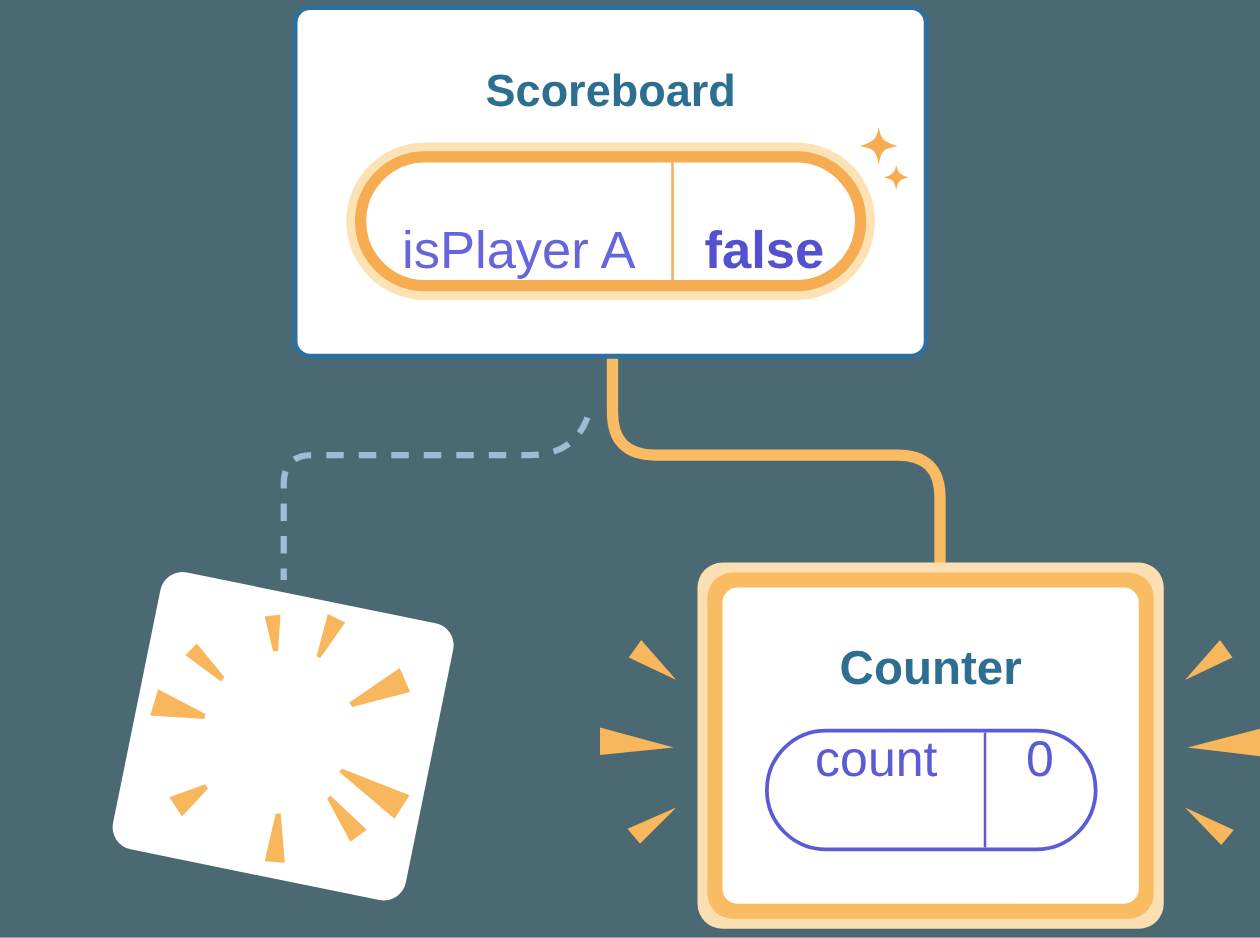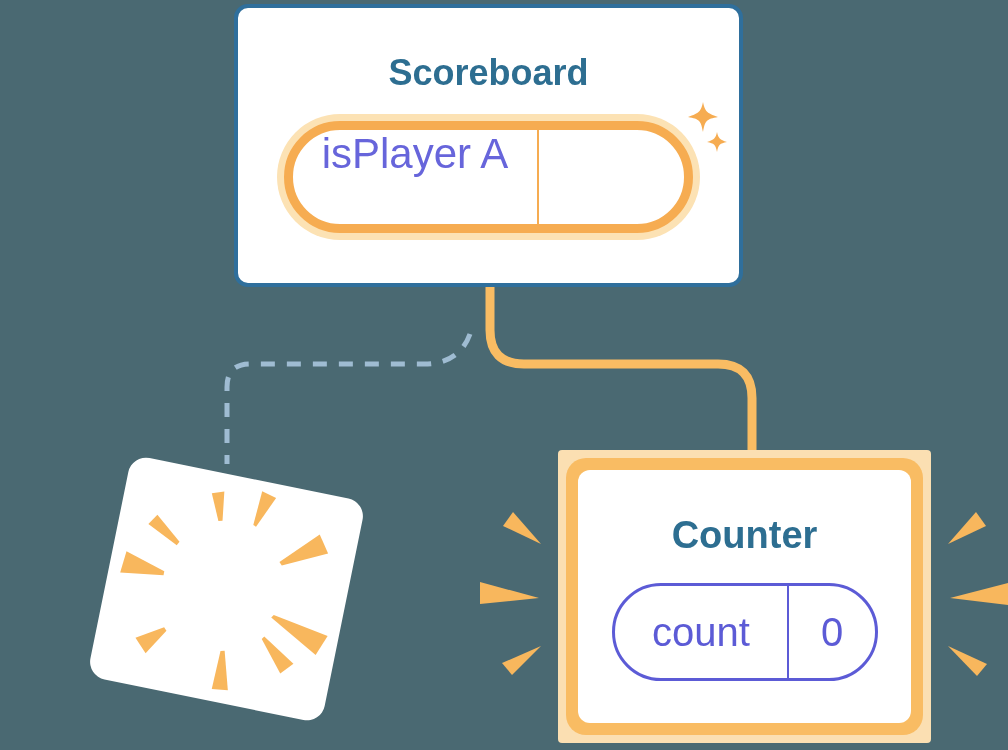--- a/index.html
+++ b/index.html
@@ -22,50 +22,50 @@
   .sb-title{
     position:absolute;top:44px;left:0;width:100%;
     text-align:center;font-size:36px;font-weight:600;color:#2D6E91;
   }
   .sb-pill{
     position:absolute;left:46px;top:113px;width:409px;height:112px;
     background:#ffffff;border:9px solid #F6AC51;border-radius:60px;
     box-shadow:0 0 0 7px #FCE2B4;
     box-sizing:border-box;display:flex;align-items:stretch;
   }
-  .sb-pill .cell{display:flex;align-items:flex-start;justify-content:center;}
+  .sb-pill .cell{display:flex;align-items:flex-end;justify-content:center;}
   .sb-pill .cell.label{width:244px;border-right:2px solid #F6AC51;}
   .sb-pill .cell.value{flex:1;}
   .state-label-text{font-size:42px;color:#6765DB;}
   .state-value-text{font-size:42px;font-weight:700;color:#5451D0;}
   .sparkles{position:absolute;left:683px;top:95px;z-index:3;}
 
   
   .cnt-card{
     position:absolute;left:558px;top:450px;width:373px;height:293px;
-    background:#FBDFB2;border-radius:4px;box-sizing:border-box;
+    background:#FBDFB2;border-radius:20px;box-sizing:border-box;
     padding:8px;z-index:2;
   }
   .cnt-mid{
     width:100%;height:100%;background:#F9BC63;border-radius:20px;
     box-sizing:border-box;padding:12px;
   }
   .cnt-inner{
     position:relative;width:100%;height:100%;background:#ffffff;border-radius:12px;
   }
   .cnt-title{
     position:absolute;top:44px;left:0;width:100%;
     text-align:center;font-size:38px;font-weight:600;color:#2D6E91;
   }
   .cnt-pill{
     position:absolute;left:34px;top:113px;width:266px;height:98px;
     background:#ffffff;border:3px solid #5C5BD6;border-radius:50px;
     box-sizing:border-box;display:flex;align-items:stretch;
   }
-  .cnt-pill .cell{display:flex;align-items:center;justify-content:center;}
+  .cnt-pill .cell{display:flex;align-items:flex-start;justify-content:center;}
   .cnt-pill .cell.label{width:172px;border-right:2px solid #5C5BD6;}
   .cnt-pill .cell.value{flex:1;}
   .count-label-text{font-size:40px;color:#5C5BD6;}
   .count-value-text{font-size:40px;color:#5C5BD6;}
 
   
   .poof-card{
     position:absolute;left:107px;top:476px;width:239px;height:226px;
     background:#ffffff;border-radius:18px;
     transform:rotate(11.5deg);
@@ -94,20 +94,23 @@
       <polygon points="1008,583 1008,605 950,598"></polygon>
       <polygon points="977,676 987,664 948,646"></polygon>
     </g>
   </svg>
 
   <div class="sb-card">
     <div class="sb-title">Scoreboard</div>
     <div class="sb-pill">
       <div class="cell label">
         <span class="state-label-text">isPlayer A</span>
+      </div>
+      <div class="cell value">
+        <span class="state-value-text">false</span>
       </div>
     </div>
   </div>
 
   <svg class="sparkles" width="52" height="62" viewBox="0 0 52 62">
     <g fill="#F6AC51">
       <path d="M 20 7 C 22.1 16.5 23.5 17.9 35 22 C 23.5 24.1 22.1 25.5 20 37 C 17.9 25.5 16.5 24.1 5 22 C 16.5 17.9 17.9 16.5 20 7 Z"></path>
       <path d="M 34 37 C 35.4 43.3 36.7 44.6 44 47 C 36.7 48.4 35.4 49.7 34 57 C 32.6 49.7 31.3 48.4 24 47 C 31.3 44.6 32.6 43.3 34 37 Z"></path>
     </g>
   </svg>

